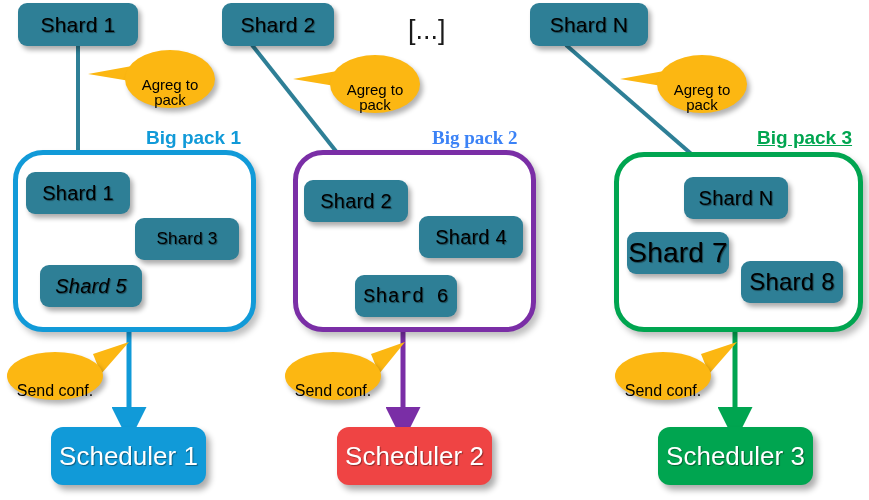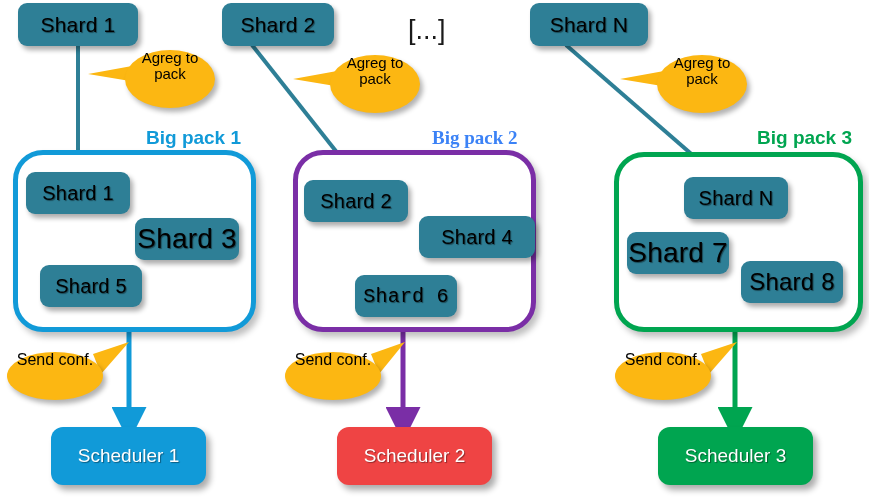--- a/index.html
+++ b/index.html
@@ -47,38 +47,38 @@
     white-space:nowrap;
     text-shadow:0 0 1px rgba(255,255,255,.6);
   }
 
   
   .scheduler{
     position:absolute;
     border-radius:12px;
     color:#ffffff;
     display:flex;align-items:center;justify-content:center;
-    font-size:19px;
+    font-size:26px;
     text-shadow:1px 1px 1px rgba(0,0,0,.4);
     box-shadow:4px 5px 6px rgba(0,0,0,.33);
     z-index:5;
     white-space:nowrap;
   }
 
   
   .callout{
     position:absolute;
     z-index:7;
   }
   .callout .bubble{
     position:absolute;
     left:0;top:0;
     background:#fcb712;
     border-radius:50%;
-    display:flex;align-items:flex-start;justify-content:center;
+    display:flex;align-items:flex-end;justify-content:center;
     text-align:center;
     color:#000000;
     font-size:15px;
     line-height:1.05;
     box-shadow:3px 4px 5px rgba(0,0,0,.3);
     z-index:2;
   }
   .callout svg{position:absolute;left:0;top:0;overflow:visible;z-index:1;}
 
   
@@ -171,41 +171,41 @@
       </span>
     </div>
   </div>
 
   <div class="pack-label" style="left:146px;top:127px;color:#119ad8;">Big pack 1</div>
   <div class="pack" style="left:13px;top:150px;width:233px;height:172px;border-color:#119ad8;"></div>
 
   <div class="shard" style="left:26px;top:172px;width:104px;height:42px;font-size:20px;">
     <span>Shard 1</span>
   </div>
-  <div class="shard" style="left:135px;top:218px;width:104px;height:42px;font-size:28px;">
+  <div class="shard" style="left:135px;top:218px;width:104px;height:42px;font-size:17px;">
     <span>Shard 3</span>
   </div>
-  <div class="shard" style="left:40px;top:265px;width:102px;height:42px;font-size:20px;">
+  <div class="shard" style="left:40px;top:265px;width:102px;height:42px;font-size:20px;font-style:italic;">
     <span>Shard 5</span>
   </div>
 
   <div class="pack-label" style="left:432px;top:127px;color:#3b82f6;font-family:Liberation Serif, serif;">Big pack 2</div>
   <div class="pack" style="left:293px;top:150px;width:233px;height:172px;border-color:#7a2ea6;"></div>
 
   <div class="shard" style="left:304px;top:180px;width:104px;height:42px;font-size:20px;">
     <span>Shard 2</span>
   </div>
-  <div class="shard" style="left:419px;top:216px;width:116px;height:42px;font-size:20px;">
+  <div class="shard" style="left:419px;top:216px;width:104px;height:42px;font-size:20px;">
     <span>Shard 4</span>
   </div>
   <div class="shard" style="left:355px;top:275px;width:102px;height:42px;font-size:20px;font-family:Liberation Mono, monospace;">
     <span>Shard 6</span>
   </div>
 
-  <div class="pack-label" style="left:757px;top:127px;color:#00a550;">Big pack 3</div>
+  <div class="pack-label" style="left:757px;top:127px;color:#00a550;text-decoration:underline;">Big pack 3</div>
   <div class="pack" style="left:614px;top:152px;width:239px;height:170px;border-color:#00a550;"></div>
 
   <div class="shard" style="left:684px;top:177px;width:104px;height:42px;font-size:20px;">
     <span>Shard N</span>
   </div>
   <div class="shard" style="left:627px;top:232px;width:102px;height:42px;font-size:28px;">
     <span>Shard 7</span>
   </div>
   <div class="shard" style="left:741px;top:261px;width:102px;height:42px;font-size:24px;">
     <span>Shard 8</span>

